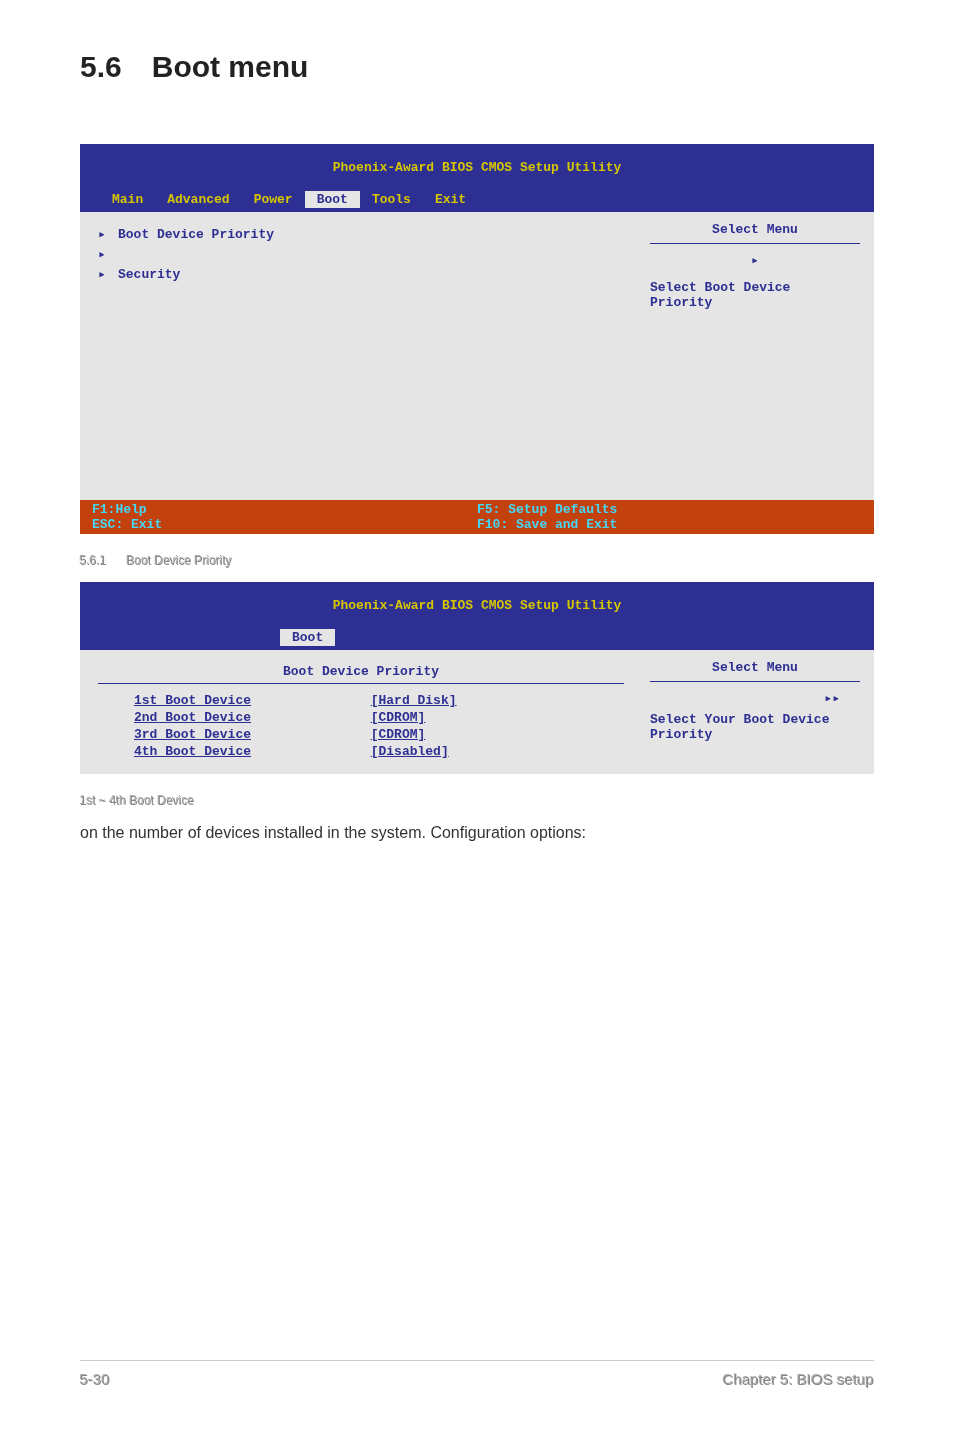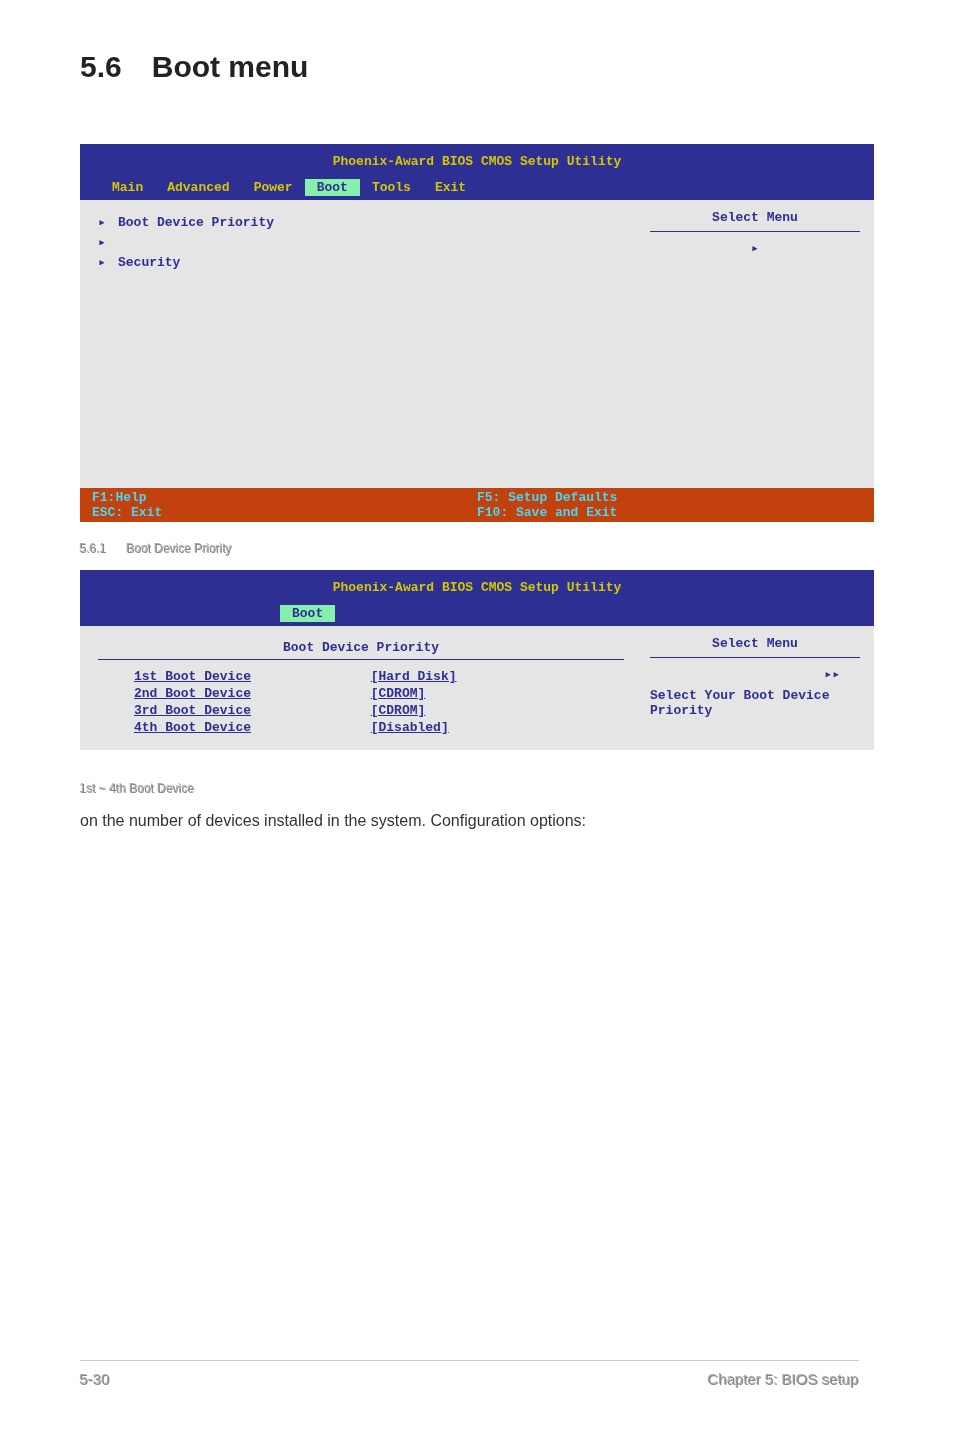--- a/index.html
+++ b/index.html
@@ -22,35 +22,35 @@
   background: #2e2f93;
   font-family: "Courier New", monospace;
   font-size: 13px;
   font-weight: bold;
   color: #d6c600;
   margin-bottom: 20px;
 }
 .bios-title {
   text-align: center;
   color: #d6c600;
-  padding: 10px 0;
+  padding: 16px 0;
 }
 .menubar {
   display: flex;
   align-items: center;
   gap: 0;
   padding: 0 20px 4px 20px;
 }
 .menubar .tab {
   color: #d6c600;
   padding: 1px 12px;
   text-align: center;
 }
 .menubar .tab.active {
-  background: #86efac;
+  background: #e5e5e5;
   color: #2e2f93;
 }
 .bios-body {
   display: flex;
   background: #e5e5e5;
   padding: 4px;
   gap: 2px;
 }
 .bios-left {
   flex: 1;
@@ -114,21 +114,21 @@
 }
 .bodytext {
   font-size: 16px;
   color: #333;
   line-height: 1.4;
 }
 .page-footer {
   position: absolute;
   bottom: 50px;
   left: 80px;
-  right: 95px;
+  right: 80px;
   border-top: 1px solid #ccc;
   padding-top: 10px;
   display: flex;
   justify-content: space-between;
   font-size: 15px;
   color: #888;
   text-shadow: 1px 1px 0 #fff, -1px -1px 0 #aaa;
 }
 .bios-body table {
   width: 100%;
@@ -174,20 +174,21 @@
       </div>
       <div class="bios-item">
         <span class="caret">▸</span>
         <span>Security</span>
       </div>
     </div>
     <div class="bios-right">
       <div class="bios-right-title">Select Menu</div>
       <div class="bios-right-divider"></div>
       <div class="right-caret">▸</div>
+      <div>Select Boot Device Priority</div>
     </div>
   </div>
   <div class="bios-footer">
     <div class="col">
       <div>F1:Help</div>
       <div>ESC: Exit</div>
     </div>
     <div class="col">
       <div>F5: Setup Defaults</div>
       <div>F10: Save and Exit</div>
@@ -234,20 +235,20 @@
     </div>
     <div class="bios-right">
       <div class="bios-right-title">Select Menu</div>
       <div class="bios-right-divider"></div>
       <div class="right-caret2">▸▸</div>
       <div>Select Your Boot Device Priority</div>
     </div>
   </div>
 </div>
 
-<div class="subheading" style="margin-top:32px;">1st ~ 4th Boot Device</div>
+<div class="subheading" style="margin-top:20px;">1st ~ 4th Boot Device</div>
 
 <div class="bodytext">on the number of devices installed in the system. Configuration options:</div>
 
 <div class="page-footer">
   <span>5-30</span>
   <span>Chapter 5: BIOS setup</span>
 </div>
 
 </body></html>

